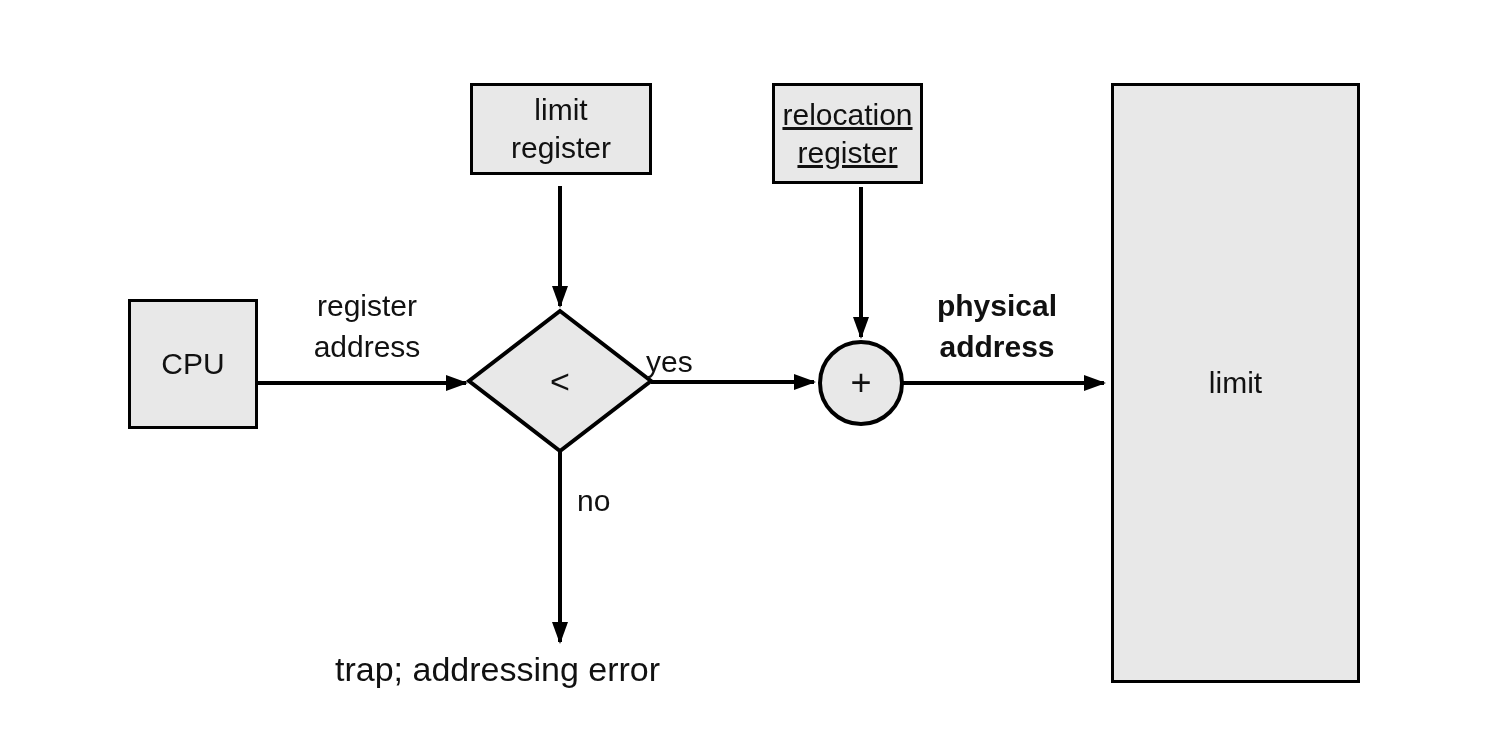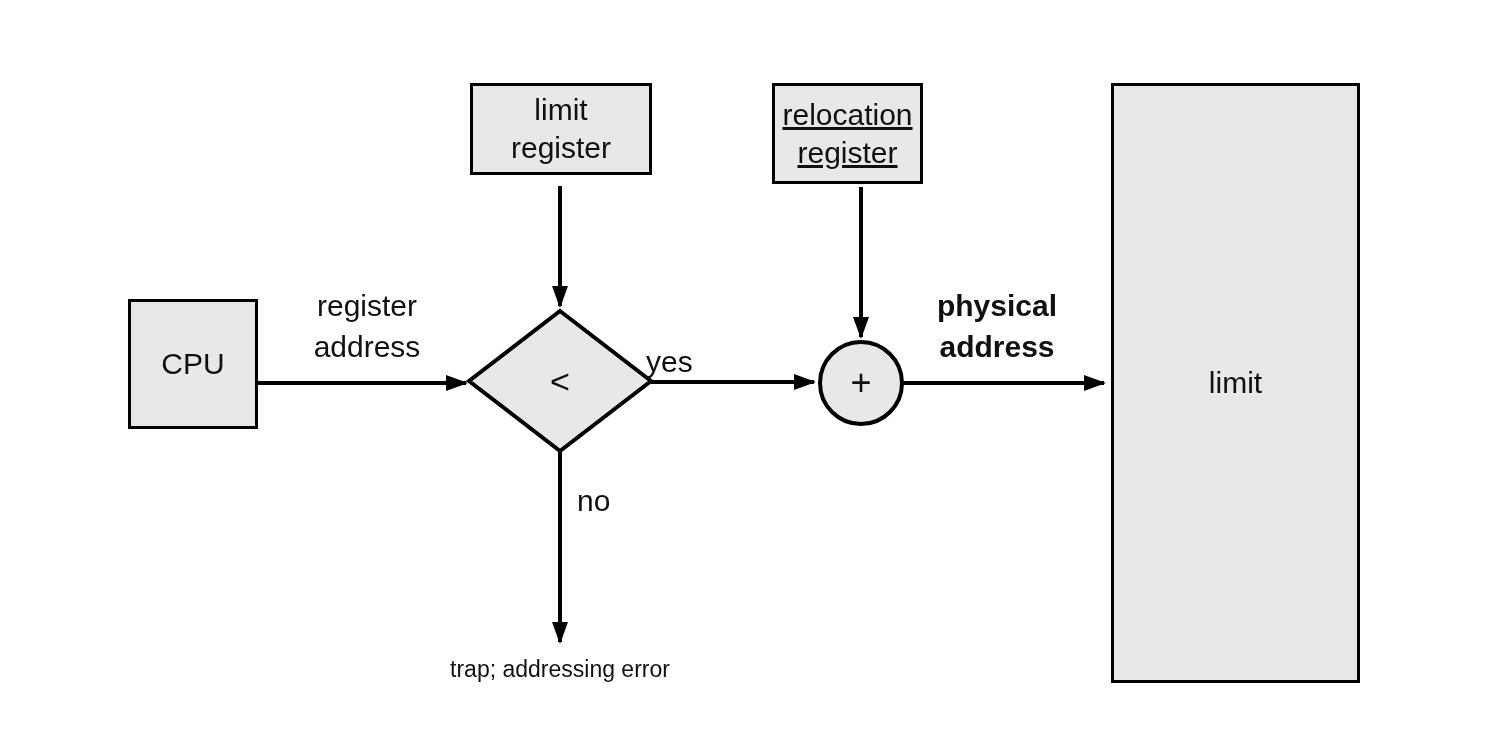--- a/index.html
+++ b/index.html
@@ -38,21 +38,21 @@
   .limit-box  { left: 470px; top:  83px; width: 182px; height: 92px; }
   .reloc-box  { left: 772px; top:  83px; width: 151px; height: 101px; text-decoration: underline; }
   .memory-box { left: 1111px; top: 83px; width: 249px; height: 600px; }
 
   
   .flabel { position: absolute; font-size: 30px; line-height: 41px; white-space: nowrap; }
   .label-logical  { left: 272px; top: 285px; width: 190px; text-align: center; }
   .label-physical { left: 902px; top: 285px; width: 190px; text-align: center; font-weight: bold; }
   .label-yes  { left: 646px; top: 341px; }
   .label-no   { left: 577px; top: 473px; margin-top: 7px; }
-  .label-trap { left: 335px; top: 649px; width: 450px; text-align: center; font-size: 23px; }
+  .label-trap { left: 335px; top: 649px; width: 450px; font-size: 34px; }
 
   
   .op {
     position: absolute; text-align: center;
     width: 60px; height: 42px; line-height: 42px;
   }
   .op-lt   { left: 530px; top: 360px; font-size: 34px; }
   .op-plus { left: 831px; top: 362px; font-size: 36px; }
 </style>
 </head>

